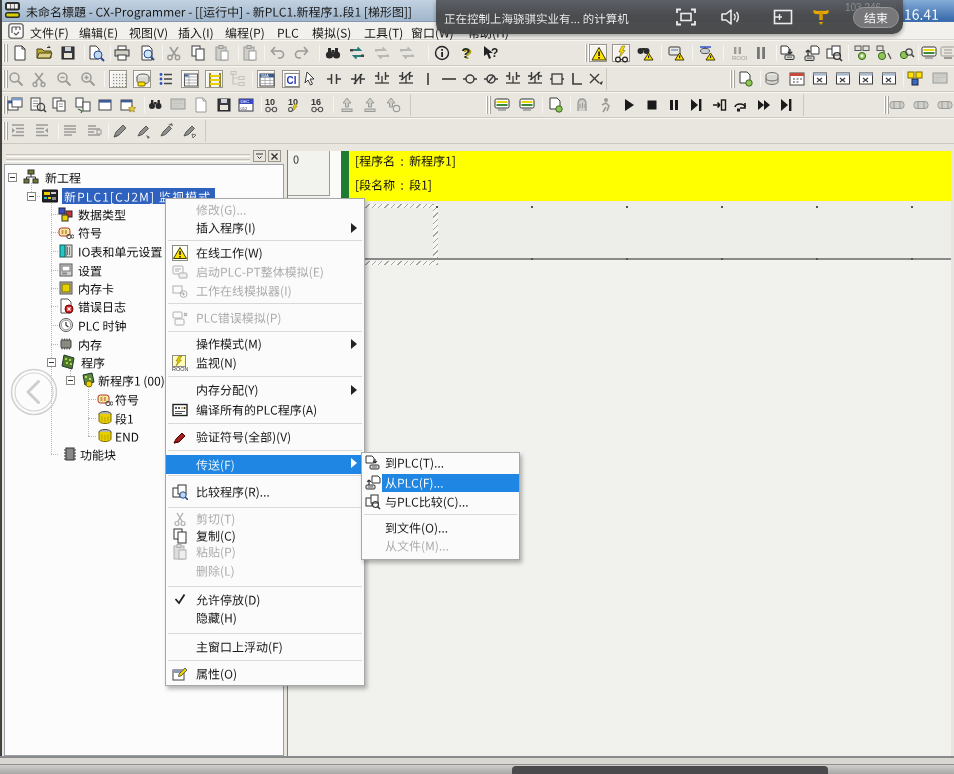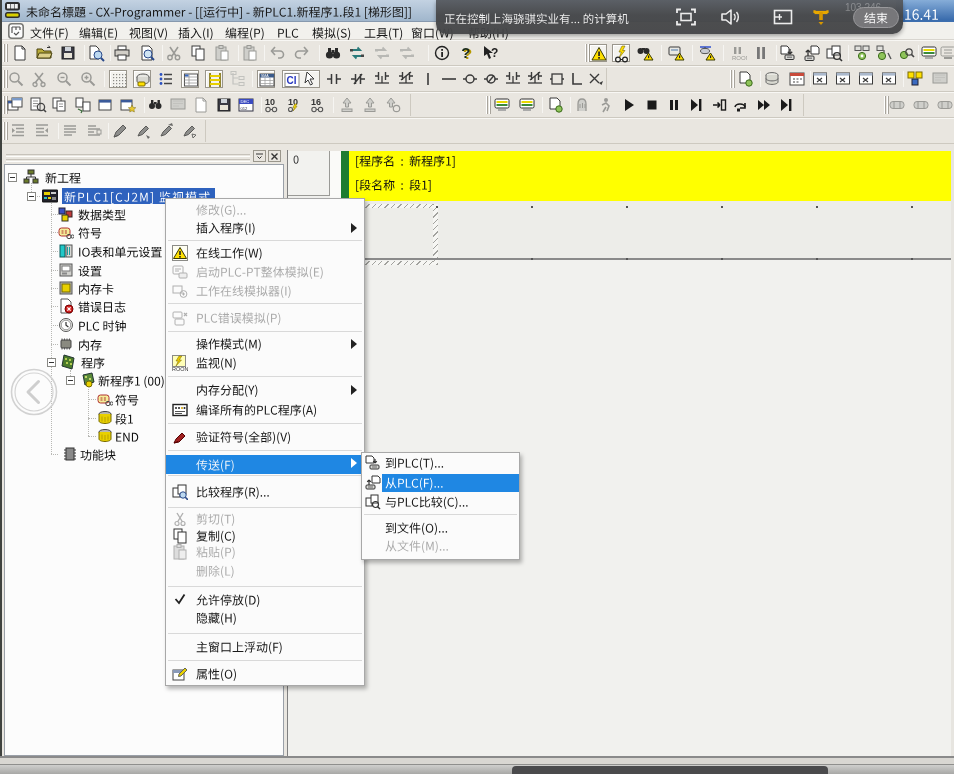--- a/index.html
+++ b/index.html
@@ -577,21 +577,21 @@
       <rect x="10" y="12.5" width="5" height="3" fill="none" stroke="#c2c2be"></rect>
       <rect x="2" y="1.5" width="5" height="3" fill="none" stroke="#c2c2be"></rect>
     </svg></div>
 <div class="" style="left:252px;top:71px;width:1px;height:16px;background:#a8a49c;border-right:1px solid #f6f5f2;"></div>
 <div style="position:absolute;left:257px;top:70px;width:18px;height:18px;border:1px solid #9a968c;background:#f4f3ef;box-shadow:inset 1px 1px 0 #fff;"><svg width="18" height="18" viewBox="0 0 18 18">
       <rect x="2" y="3" width="14" height="12" fill="#fff" stroke="#444"></rect>
       <rect x="2" y="3" width="14" height="3.5" fill="#3a5a8a"></rect>
       <text x="3" y="6" font-size="3.5" fill="#fff">SMA</text>
       <path d="M2 9.5h14M2 12.5h14M7 6.5v8.5M12 6.5v8.5" stroke="#999" stroke-width="0.7"></path>
     </svg></div>
-<div style="position:absolute;left:282px;top:70px;width:38px;height:18px;border:1px solid #9a968c;background:#f4f3ef;box-shadow:inset 1px 1px 0 #fff;"><svg width="18" height="18" viewBox="0 0 18 18">
+<div style="position:absolute;left:282px;top:70px;width:18px;height:18px;border:1px solid #9a968c;background:#f4f3ef;box-shadow:inset 1px 1px 0 #fff;"><svg width="18" height="18" viewBox="0 0 18 18">
       <rect x="2" y="2.5" width="14" height="13" fill="#fff" stroke="#888"></rect>
       <text x="3.5" y="12.5" font-size="10" font-weight="bold" fill="#2a3ac0" font-family="Liberation Sans">CI</text>
     </svg></div>
 <div class="" style="left:305px;top:71px;width:1px;height:16px;background:#a8a49c;border-right:1px solid #f6f5f2;"></div>
 <div style="position:absolute;left:301px;top:70px;width:18px;height:18px;"><svg width="18" height="18" viewBox="0 0 18 18">
       <path d="M6 2l7 7h-4l2.5 5-2 1L7 10l-3 3z" fill="#fff" stroke="#3a3a3a"></path>
     </svg></div>
 <div style="position:absolute;left:325px;top:70px;width:18px;height:18px;"><svg width="18" height="18" viewBox="0 0 18 18">
       <path d="M2 9h4M12 9h4" stroke="#3a3a3a" stroke-width="1.4"></path>
       <path d="M6.5 4v10M11.5 4v10" stroke="#3a3a3a" stroke-width="1.5"></path>

